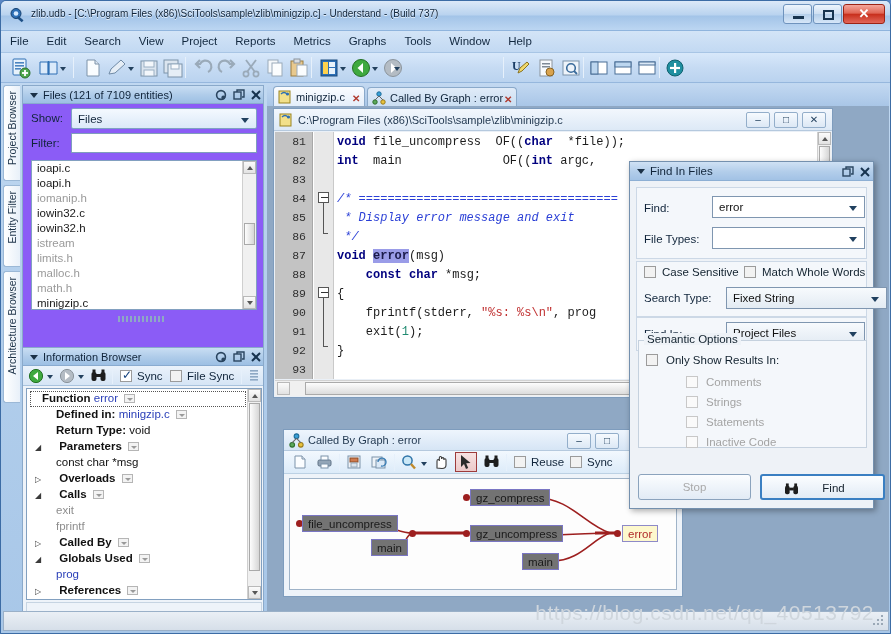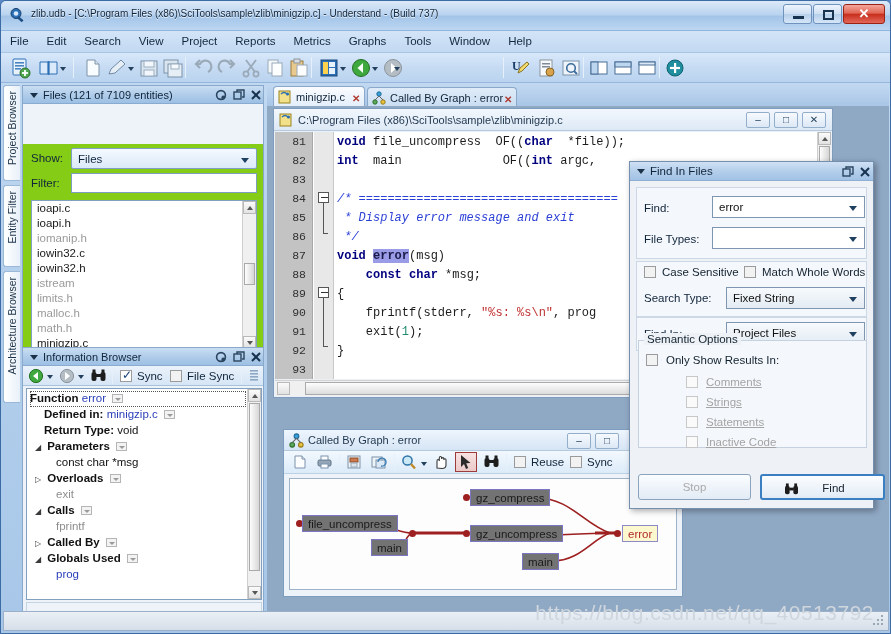--- a/index.html
+++ b/index.html
@@ -136,21 +136,21 @@
     position:absolute; left:0; top:0; right:0; height:18px;
     background:linear-gradient(to bottom,#c9def3 0%,#aecbe9 55%,#9dc0e4 100%);
     border-bottom:1px solid #89abd0;
   }
   .panel-title .ptxt { position:absolute; left:20px; top:3px; font-size:11px; color:#10243a; white-space:nowrap;}
   .panel-title .pcaret { position:absolute; left:7px; top:7px;
      border-left:4px solid transparent;border-right:4px solid transparent;border-top:5px solid #1b3147;}
   .pt-icon { position:absolute; top:3px; width:12px; height:12px; cursor:pointer; }
 
   #files-panel { left:21px; top:84px; width:242px; height:268px; }
-  #files-body { position:absolute; left:0; top:18px; right:0; bottom:0; background:#84cc16;margin-top:40px;}
+  #files-body { position:absolute; left:0; top:18px; right:0; bottom:0; background:#8b5cf6;}
   .lbl { position:absolute; font-size:11.5px; color:#10243a; }
   .combo {
     position:absolute; background:linear-gradient(to bottom,#f4f9ff,#dbe9f8);
     border:1px solid #7fa0c4; border-radius:2px;
   }
   .combo .ctext { position:absolute; left:6px; top:4px; font-size:11.5px; color:#10243a;}
   .combo .ccaret { position:absolute; right:7px; top:9px;
      border-left:4px solid transparent;border-right:4px solid transparent;border-top:5px solid #20405f;}
   .textinput { position:absolute; background:#fff; border:1px solid #7f9dbd; }
   .textinput .tval { position:absolute; left:4px; top:3px; font-size:11.5px; color:#111; }
@@ -181,21 +181,21 @@
   #ib-toolbar {
     position:absolute; left:0; top:18px; right:0; height:20px;
     background:linear-gradient(to bottom,#eaf2fb,#d6e5f5);
     border-bottom:1px solid #a9c3de;
   }
   #ib-tree {
     position:absolute; left:3px; top:40px; width:236px; height:212px;
     background:#fff; border:1px solid #82a0c0; overflow:hidden;
   }
   .tline { height:16px; font-size:11.5px; color:#111; white-space:nowrap; padding-top:1px;}
-  .tline b { font-weight:bold; }
+  .tline b { font-weight:bold;margin-left:12px; }
   .lnk { color:#2a3fb8; }
   .dimtxt { color:#8e8e8e; }
   .tri { display:inline-block; width:9px; font-size:8px; color:#3b3b3b; }
   .dd-chip { display:inline-block; width:11px; height:9px; vertical-align:middle;
      border:1px solid #b5b5b5; background:#f3f3f3; position:relative; margin-left:3px;}
   .dd-chip:after{content:"";position:absolute;left:2px;top:3px;
      border-left:3px solid transparent;border-right:3px solid transparent;border-top:3px solid #9a9a9a;}
   #ib-status { position:absolute; left:3px; bottom:3px; width:236px; height:16px;
      background:#eef3f9; border:1px solid #c6d4e2;}
 
@@ -288,21 +288,21 @@
      background:#f4f7fb; border:1px solid #ccd8e6; }
   .fcombo { position:absolute; background:#fff; border:1px solid #7f96b0; }
   .fcombo.gray { background:linear-gradient(to bottom,#f7fafd,#e3ebf3); }
   .fcombo .fv { position:absolute; left:6px; top:4px; font-size:11.5px; color:#111;}
   .fcombo .fcar { position:absolute; right:7px; top:9px;
      border-left:4px solid transparent;border-right:4px solid transparent;border-top:5px solid #20405f;}
   .chk { position:absolute; width:12px; height:12px; background:#f2f2f2; border:1px solid #9b9b9b;}
   .chk.on { background:#fff; }
   .chk.on:after { content:"\2713"; position:absolute; left:1px; top:-3px; font-size:12px; color:#16437e;}
   .fchklabel { position:absolute; font-size:11.5px; color:#12222f; }
-  .fchklabel.dim { color:#a4a4a4;text-decoration:underline; }
+  .fchklabel.dim { color:#a4a4a4; }
   #semopt-box { position:absolute; left:8px; top:178px; width:229px; height:108px;
      border:1px solid #c5d1de; background:#f4f7fb; }
   #semopt-title { position:absolute; left:14px; top:171px; font-size:11.5px; color:#12222f;
      background:#eef2f7; padding:0 3px;}
   .fbtn { position:absolute; height:26px; border:1px solid #8ba3bd; border-radius:3px;
      background:linear-gradient(to bottom,#fbfdff,#e2ebf5); cursor:pointer;}
   .fbtn .bt { position:absolute; left:0; right:0; top:6px; text-align:center; font-size:11.5px; color:#16222e;}
   .fbtn.disabled .bt { color:#a9a9a9; }
   .fbtn.primary { border:2px solid #3a7fc2; }
 
@@ -686,43 +686,48 @@
           <span class="dd-chip"></span>
         </div>
         <div class="tline" style="padding-left:26px">
           <span>const char *msg</span>
         </div>
         <div class="tline" style="padding-left:5px">
           <span class="tri">▷</span>
           <b>Overloads</b>
           <span class="dd-chip"></span>
         </div>
-        <div class="tline" style="padding-left:26px">
-          <span class="dimtxt">exit</span>
-        </div>
         <div class="tline" style="padding-left:5px">
           <span class="tri">◢</span>
           <b>Calls</b>
           <span class="dd-chip"></span>
         </div>
         <div class="tline" style="padding-left:26px">
+          <span class="dimtxt">exit</span>
+        </div>
+        <div class="tline" style="padding-left:26px">
           <span class="dimtxt">fprintf</span>
         </div>
         <div class="tline" style="padding-left:5px">
           <span class="tri">▷</span>
           <b>Called By</b>
           <span class="dd-chip"></span>
         </div>
         <div class="tline" style="padding-left:5px">
           <span class="tri">◢</span>
           <b>Globals Used</b>
           <span class="dd-chip"></span>
         </div>
         <div class="tline" style="padding-left:26px">
           <span class="lnk">prog</span>
+        </div>
+        <div class="tline" style="padding-left:5px">
+          <span class="tri">▷</span>
+          <b>References</b>
+          <span class="dd-chip"></span>
         </div>
 
       </div>
       <div class="vscroll">
         <div class="arr up"></div>
         <div class="thumb" style="top:14px;height:168px"></div>
         <div class="arr dn"></div>
       </div>
     </div>
     <div id="ib-status"></div>
@@ -943,21 +948,21 @@
       <div class="fv"></div>
       <div class="fcar"></div>
     </div>
 
     <div class="fsection" style="top:99px;height:56px"></div>
     <div class="chk" style="left:14px;top:104px"></div>
     <div class="fchklabel" style="left:32px;top:104px">Case Sensitive</div>
     <div class="chk" style="left:114px;top:104px"></div>
     <div class="fchklabel" style="left:132px;top:104px">Match Whole Words</div>
     <div class="lbl" style="left:14px;top:130px">Search Type:</div>
-    <div class="fcombo gray" style="left:96px;top:125px;width:139px;height:22px">
+    <div class="fcombo gray" style="left:96px;top:125px;width:161px;height:22px">
       <div class="fv">Fixed String</div>
       <div class="fcar"></div>
     </div>
 
     <div class="fsection" style="top:155px;height:34px"></div>
     <div class="lbl" style="left:14px;top:166px">Find In:</div>
     <div class="fcombo gray" style="left:96px;top:160px;width:139px;height:22px">
       <div class="fv">Project Files</div>
       <div class="fcar"></div>
     </div>

